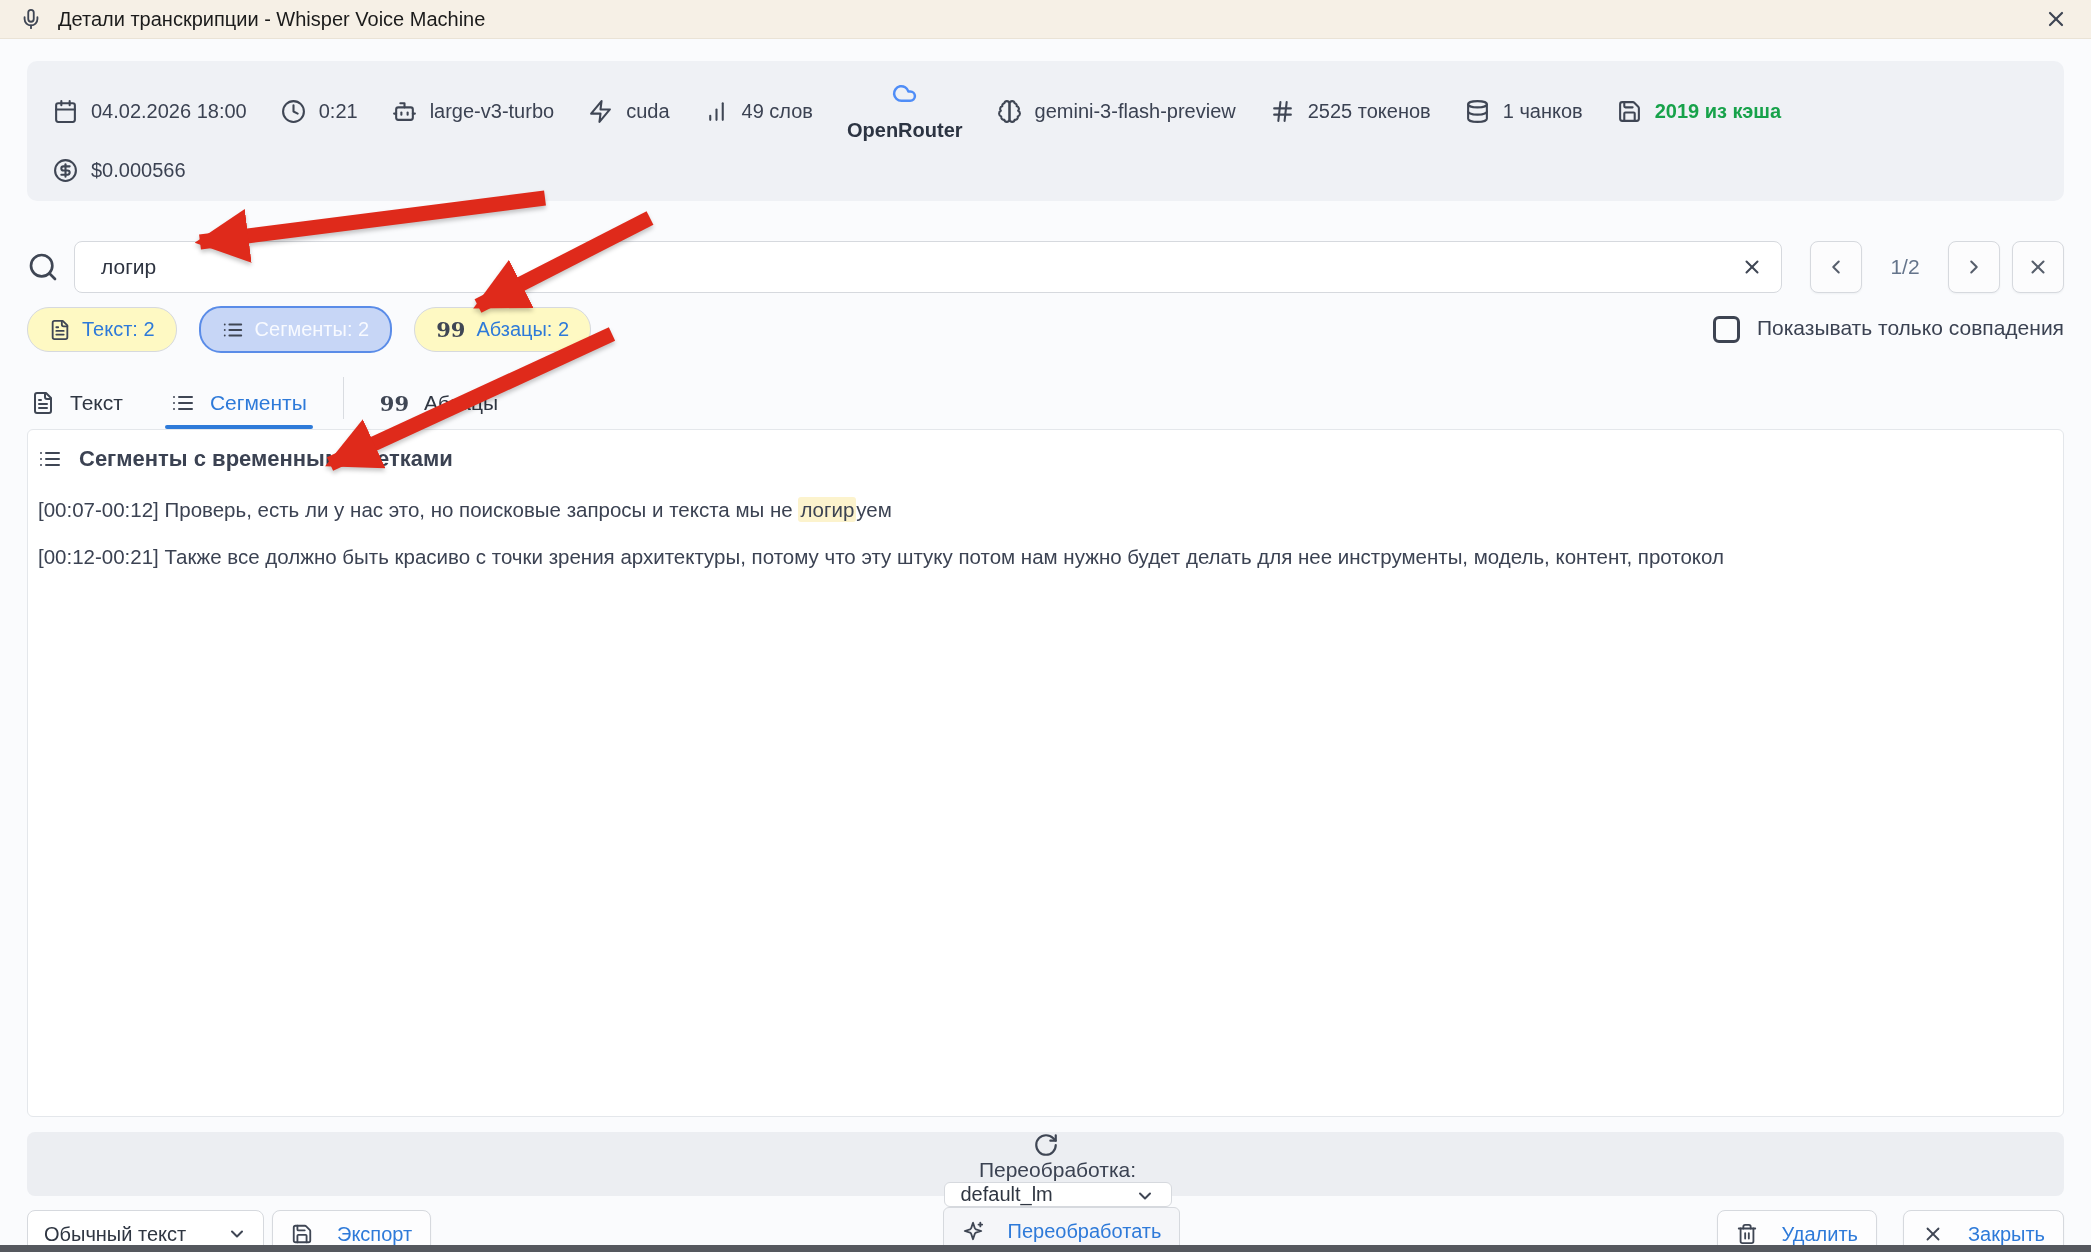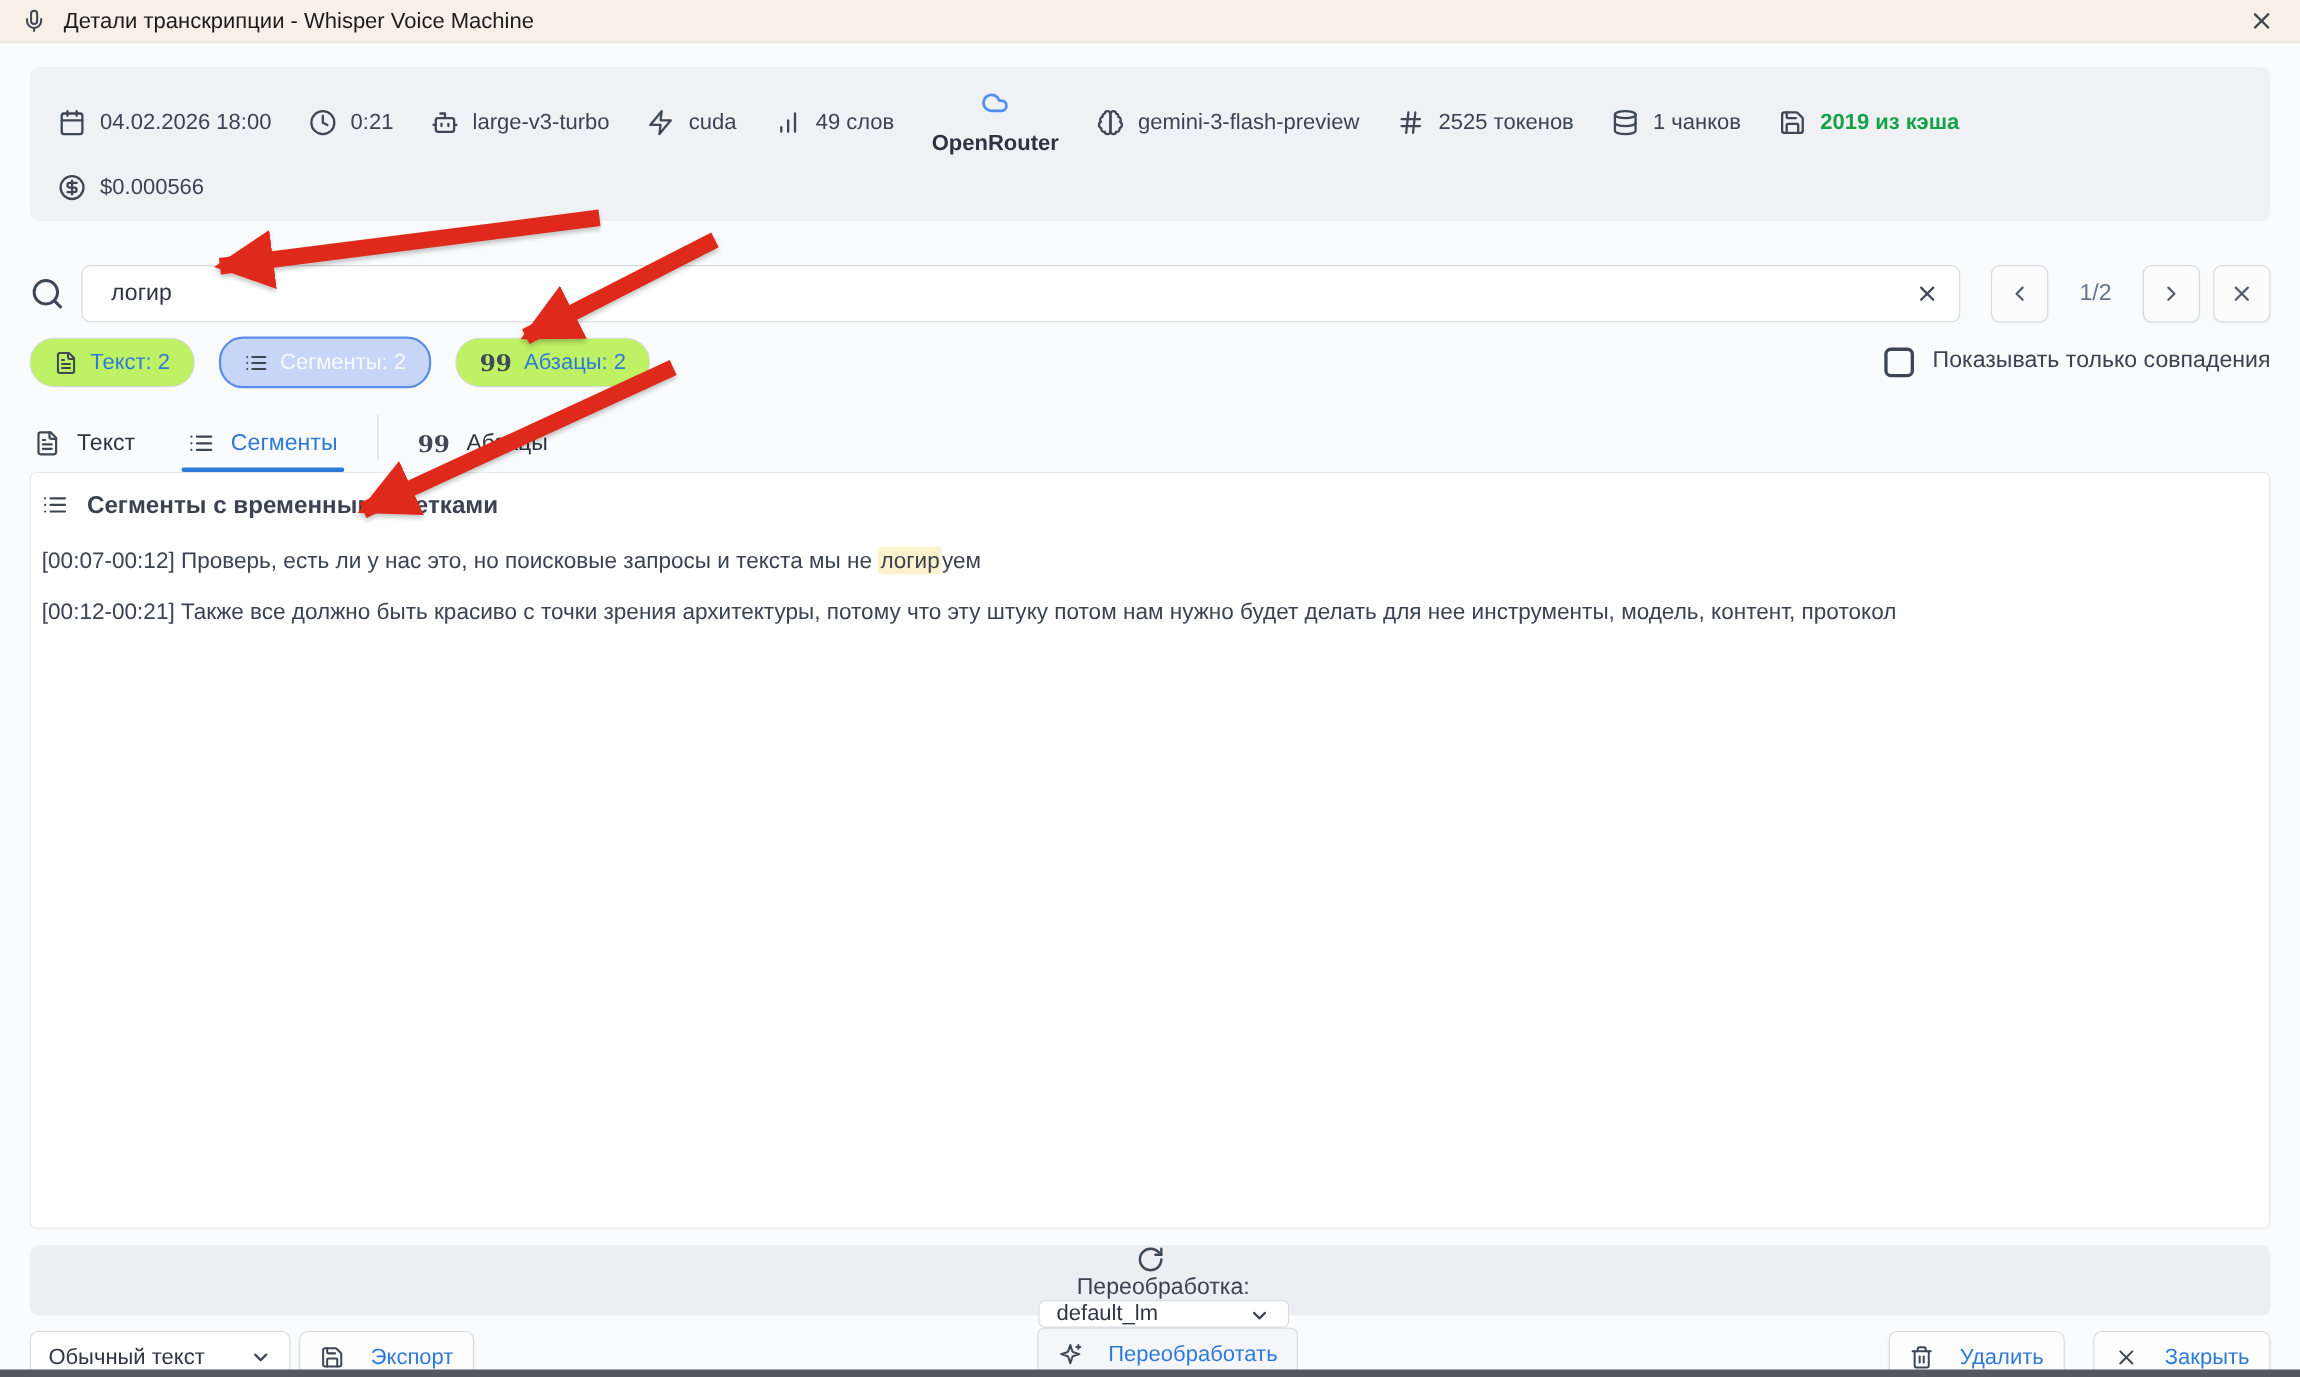--- a/index.html
+++ b/index.html
@@ -35,21 +35,21 @@
   .search-clear .icon{width:22px;height:22px;stroke-width:2.2;}
   .sq-btn{width:50px;height:50px;border:1px solid #d6d9de;border-radius:8px;background:#fcfcfd;
       display:flex;align-items:center;justify-content:center;color:#565e6b;cursor:pointer;
       box-shadow:0 1px 2px rgba(20,30,50,.05);}
   .sq-btn .icon{width:22px;height:22px;stroke-width:2.2;}
   .search-counter{width:86px;text-align:center;font-size:21px;color:#64748b;}
   .ml28{margin-left:28px;} .ml12{margin-left:12px;}
   
   .chips-row{margin-top:13px;display:flex;align-items:center;}
   .chip{display:flex;align-items:center;gap:11px;height:43px;padding:0 21px;border:1px solid #d6d9de;
-      border-radius:22px;background:#bef264;color:var(--accent,#2e7ad9);font-size:20px;margin-right:22px;cursor:pointer;}
+      border-radius:22px;background:#fef9c3;color:var(--accent,#2e7ad9);font-size:20px;margin-right:22px;cursor:pointer;}
   .chip .icon{width:22px;height:22px;color:#3f4654;}
   .chip.selected{background:#c7d6f6;border:2px solid #5a8ce8;color:#f8faff;}
   .quote-glyph{font-weight:800;color:#3f4654;font-size:21px;font-family:"DejaVu Serif", serif;line-height:1;}
   .matches-toggle{margin-left:auto;display:flex;align-items:flex-start;gap:17px;font-size:21px;color:#3b4252;}
   .matches-toggle input{appearance:none;-webkit-appearance:none;width:27px;height:27px;border:3px solid #3d4452;
       border-radius:6px;background:#fbfcfd;margin:0;cursor:pointer;}
   
   .tabs-row{margin-top:24px;display:flex;align-items:flex-end;}
   .tab{display:flex;align-items:center;gap:15px;font-size:21px;color:#2f3642;padding:6px 4px 14px 4px;
       position:relative;margin-right:40px;cursor:pointer;}

